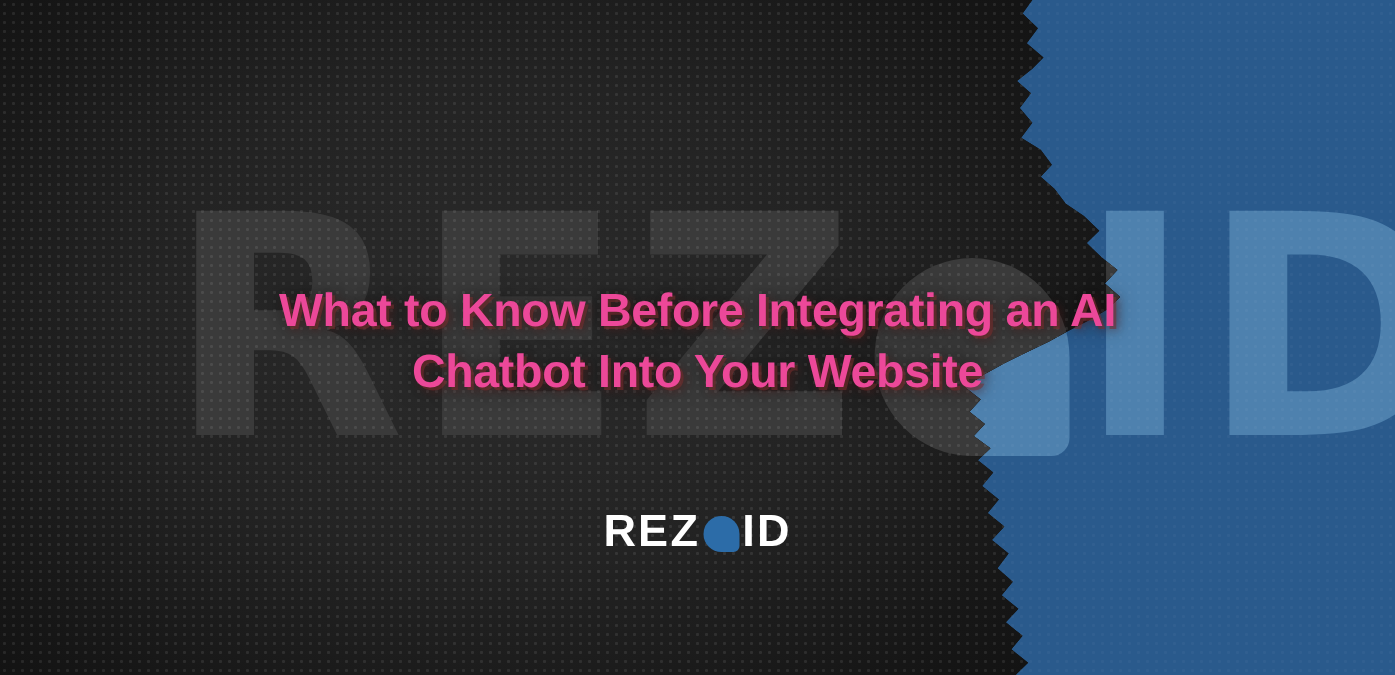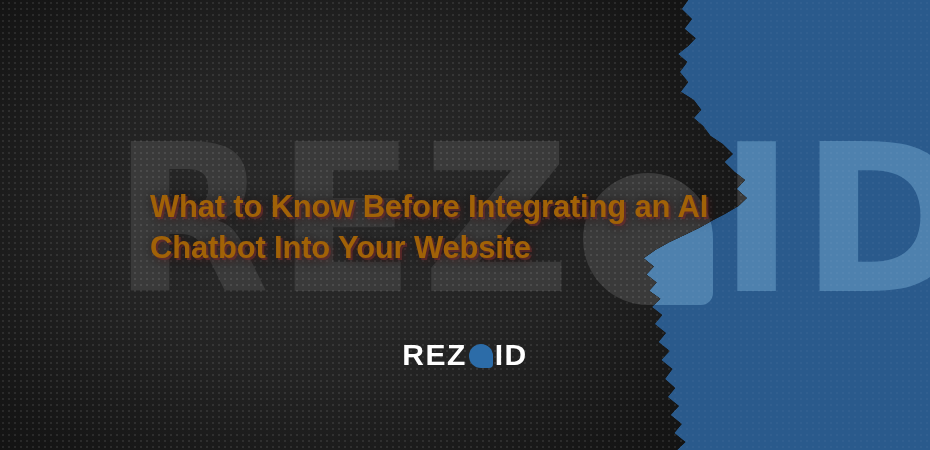--- a/index.html
+++ b/index.html
@@ -122,21 +122,22 @@
     z-index: 1;
   }
 
   
   .headline {
     position: absolute;
     left: 0;
     right: 0;
     top: 165px;
     z-index: 10;
-    color: #a16207;
+    text-align: center;
+    color: #ec4899;
     font-size: 31px;
     font-weight: 700;
     line-height: 1.33;
     letter-spacing: -0.2px;
     padding: 0 150px;
     text-shadow:
       2px 2px 0 rgba(120, 45, 45, 0.55),
       3px 3px 6px rgba(90, 30, 30, 0.5),
       0 0 14px rgba(0, 0, 0, 0.55);
     font-family: "Liberation Sans", sans-serif;

